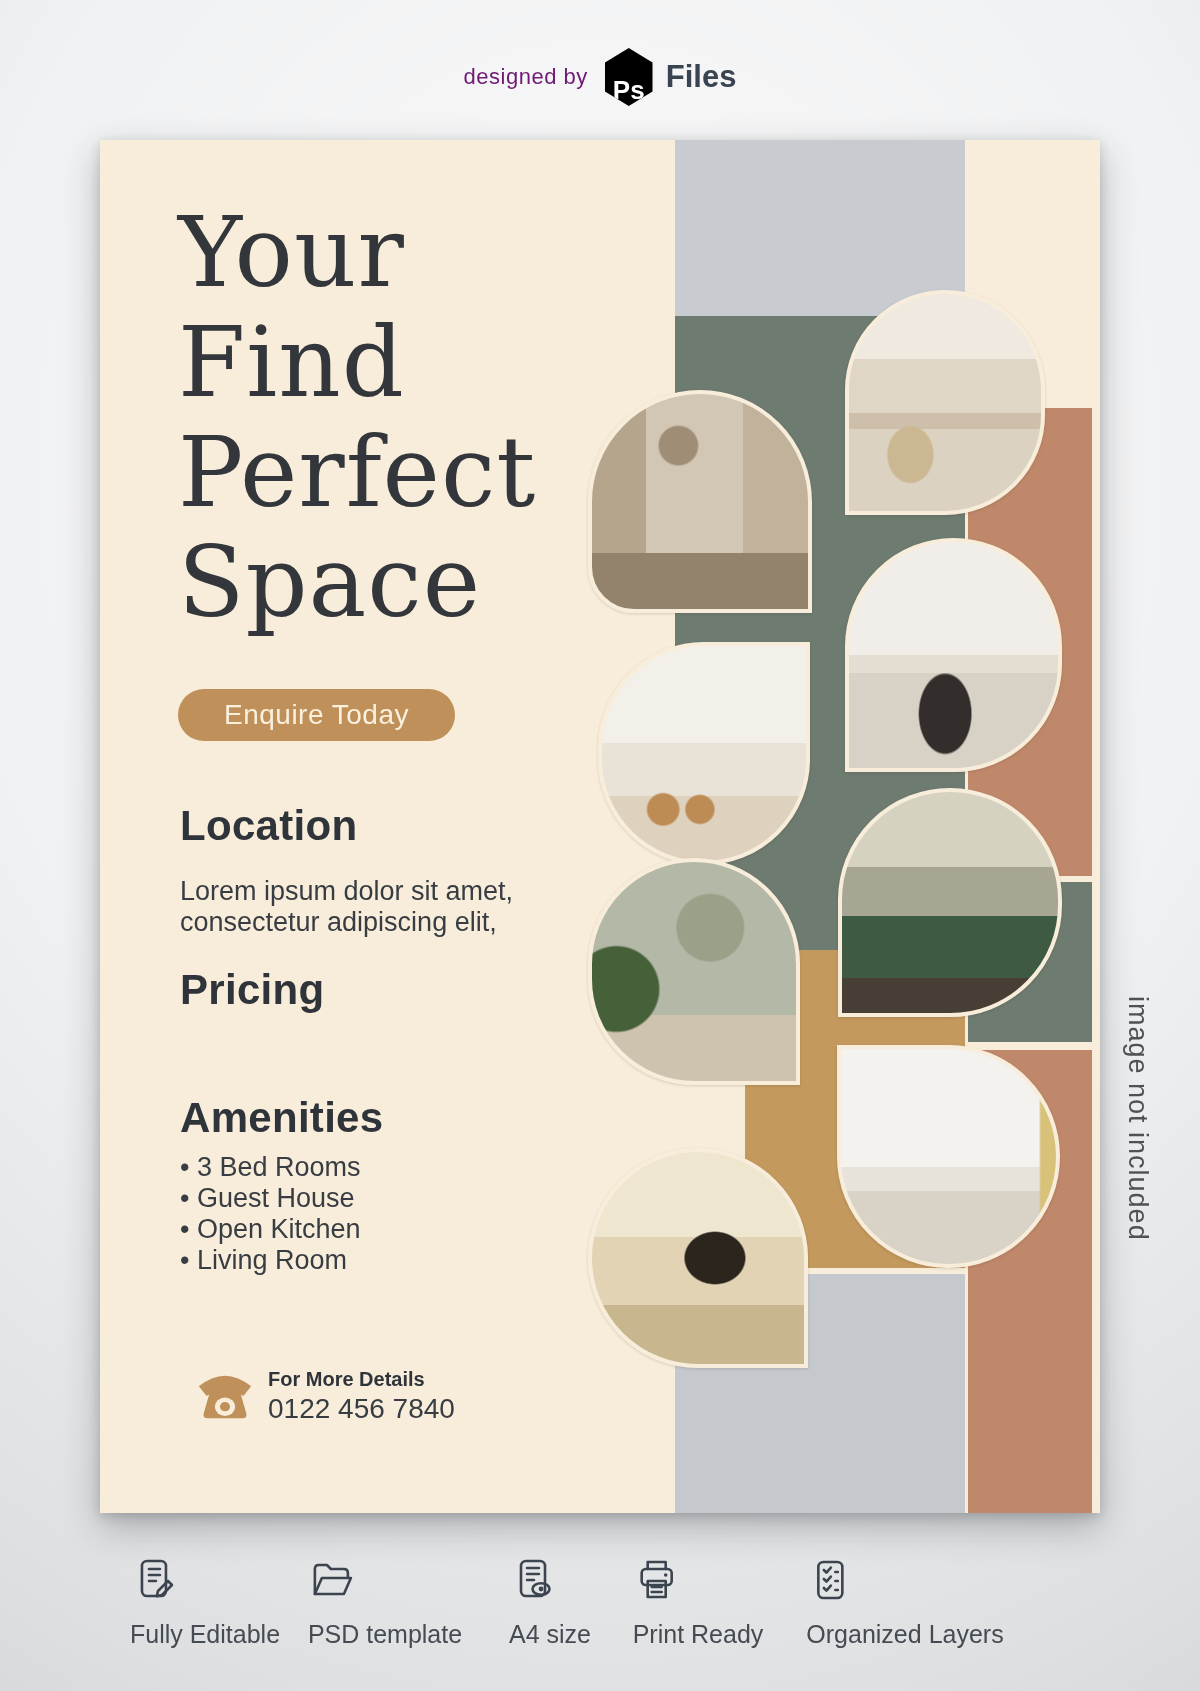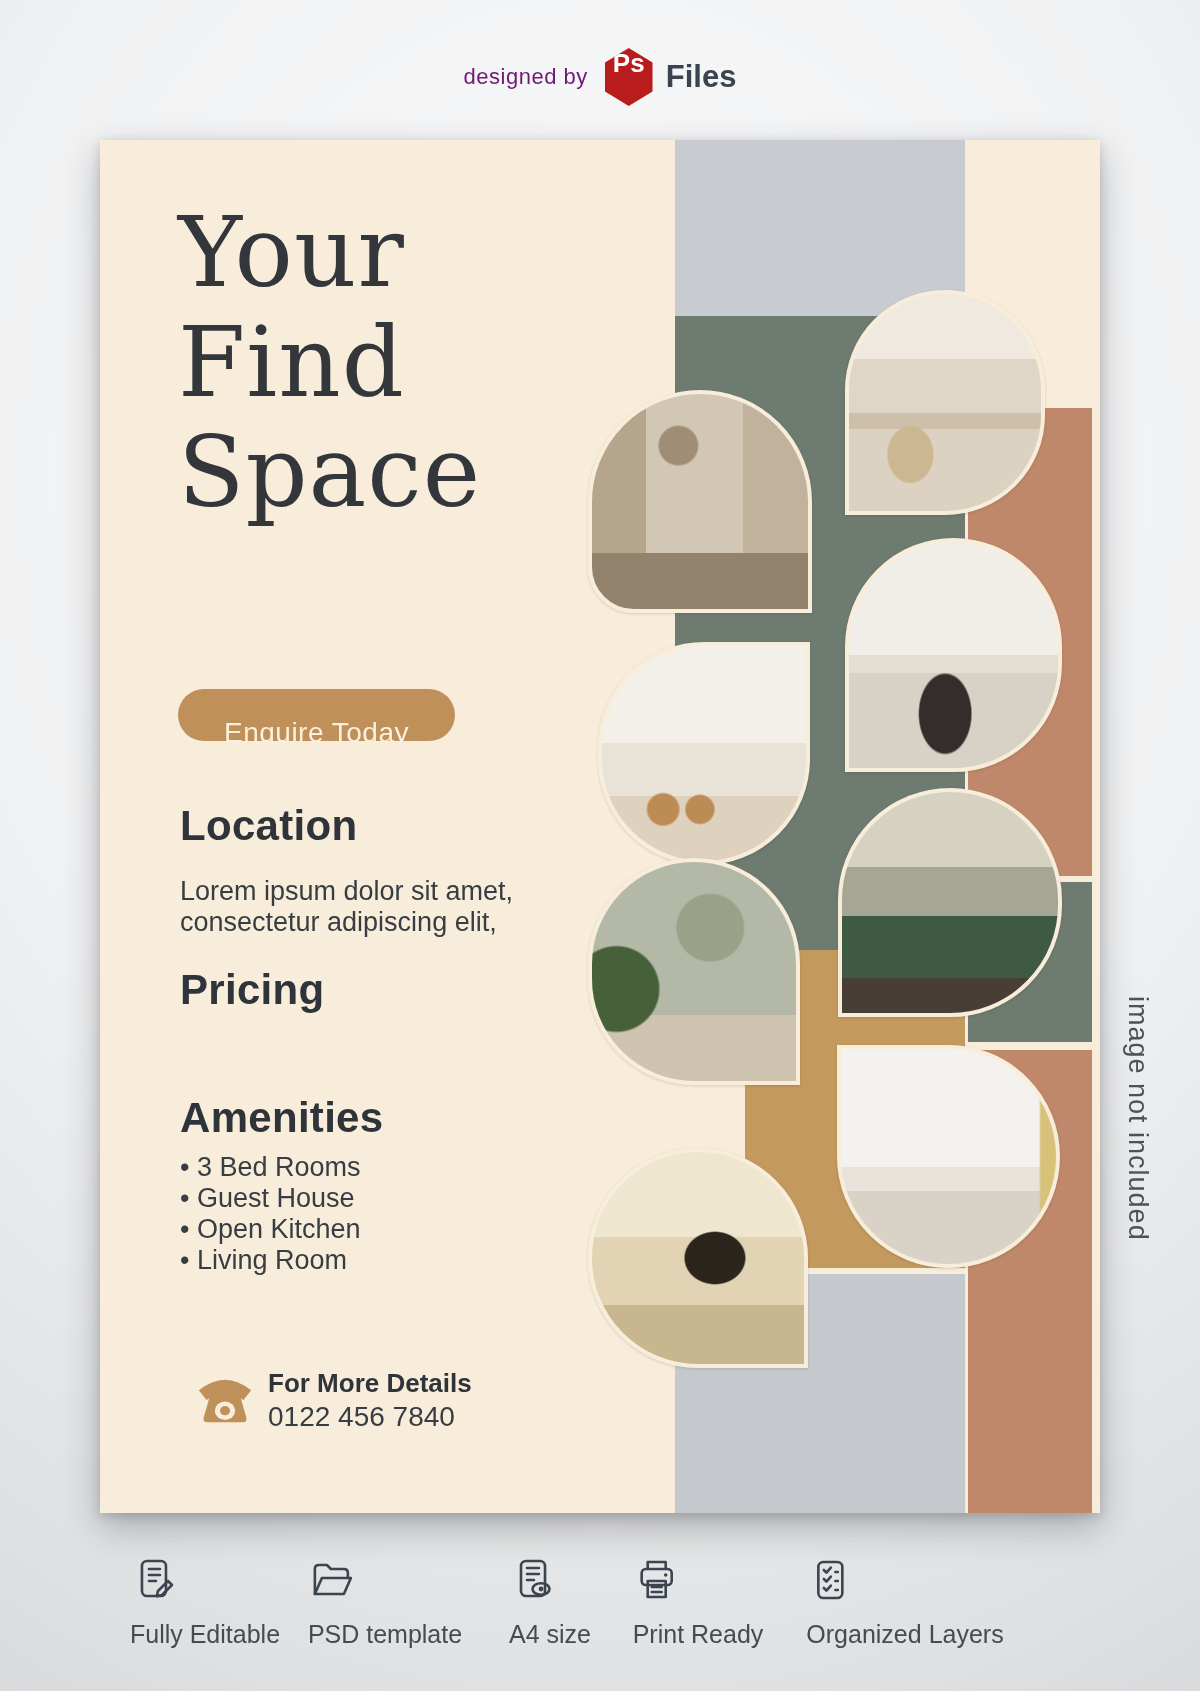--- a/index.html
+++ b/index.html
@@ -4,21 +4,21 @@
 <style>
   html,body{margin:0;padding:0;}
   body{
     width:1200px;height:1691px;position:relative;overflow:hidden;
     font-family:"Liberation Sans",sans-serif;
     background:radial-gradient(130% 105% at 50% 28%, #fafafb 0%, #f0f1f2 42%, #dddfe1 72%, #c7c9cc 100%);
   }
   
   .brand{position:absolute;top:48px;left:0;width:100%;display:flex;justify-content:center;align-items:center;gap:14px;}
   .brand .prefix{font-size:22px;color:#701a75;letter-spacing:.5px;}
-  .hex{width:54px;height:58px;background:#b91c1c;display:flex;align-items:flex-start;justify-content:center;
+  .hex{width:54px;height:58px;background:#000000;display:flex;align-items:flex-end;justify-content:center;
        clip-path:polygon(50% 0,94% 25%,94% 75%,50% 100%,6% 75%,6% 25%);}
   .hex span{color:#ffffff;font-weight:700;font-size:26px;letter-spacing:0;}
   .brand .name{font-size:31px;font-weight:700;color:#3a4450;margin-left:-4px;}
   
   .page{position:absolute;left:100px;top:140px;width:1000px;height:1373px;background:#f8edda;
         box-shadow:0 14px 34px rgba(40,44,50,.30), 0 3px 10px rgba(40,44,50,.18);}
   .panel{position:absolute;}
   .p-gray-top   {left:575px;top:0;      width:290px;height:176px;background:#c8ccd1;}
   .p-green-mid  {left:575px;top:176px;  width:290px;height:634px;background:#6e7b70;}
   .p-tan-mid    {left:645px;top:810px;  width:220px;height:318px;background:#c3995e;}
@@ -57,35 +57,35 @@
         background:linear-gradient(270deg, #d8c178 0 7%, rgba(0,0,0,0) 8%),
                    linear-gradient(0deg, #d9d3c7 0 34%, rgba(0,0,0,0) 34%),
                    linear-gradient(180deg, #f4f2ee 0 55%, #e8e3da 55%);}
   .ph-h{left:488px;top:1008px;width:220px;height:220px;border-radius:110px 110px 0 110px;
         background:radial-gradient(ellipse at 58% 50%, #2b251e 0 17%, rgba(0,0,0,0) 18%),
                    linear-gradient(0deg, #c8b68e 0 28%, rgba(0,0,0,0) 28%),
                    linear-gradient(180deg, #efe6cf 0 40%, #e2d3b4 40%);}
   
   .title{position:absolute;left:78px;top:58px;font-family:"DejaVu Serif","Liberation Serif",serif;
          font-size:97px;line-height:110px;color:#33363b;letter-spacing:1px;}
-  .cta{position:absolute;left:78px;top:549px;height:52px;padding:18px 46px;border:none;cursor:pointer;
+  .cta{position:absolute;left:78px;top:549px;height:52px;padding:0 46px;border:none;cursor:pointer;
        background:#c0905a;border-radius:27px;color:#faf0de;font-size:28px;line-height:52px;
        font-family:"Liberation Sans",sans-serif;letter-spacing:.5px;}
   .h2{position:absolute;left:80px;font-size:42px;font-weight:700;color:#2f343a;letter-spacing:.3px;}
   .h-loc{top:662px;} .h-pri{top:826px;} .h-ame{top:954px;}
   .body-text{position:absolute;left:80px;font-size:27px;line-height:31px;color:#383d43;}
   .b-loc{top:736px;}
   .b-pri{top:896px;font-size:28px;}
   .b-pri b{font-weight:700;}
   .ame-list{position:absolute;left:80px;top:1012px;margin:0;padding:0;list-style:none;}
   .ame-list li{font-size:27px;line-height:31px;color:#383d43;}
   .ame-list li::before{content:"•  ";color:#383d43;}
   .contact{position:absolute;left:94px;top:1228px;display:flex;align-items:center;gap:12px;}
   .contact .lines{display:flex;flex-direction:column;gap:2px;}
-  .contact .c-label{font-size:26px;font-weight:700;color:#2f343a;}
+  .contact .c-label{font-size:20px;font-weight:700;color:#2f343a;}
   .contact .c-phone{font-size:28px;color:#383d43;}
   
   .watermark{position:absolute;left:1122px;top:996px;writing-mode:vertical-rl;
              font-size:27px;color:#4e5256;letter-spacing:1px;}
   
   .feature{position:absolute;top:1556px;transform:translateX(-50%);
            display:flex;flex-direction:column;align-items:flex-start;gap:16px;}
   .feature .f-label{font-size:25px;color:#454b52;white-space:nowrap;}
   .f-icon{width:48px;height:48px;}
   .f-icon *{stroke:#3c454f;stroke-width:2.6;fill:none;stroke-linecap:round;stroke-linejoin:round;}
@@ -118,20 +118,21 @@
   <div class="photo ph-c" aria-label="white kitchen with wooden bar stools"></div>
   <div class="photo ph-d" aria-label="living room with white sectional sofa and black ottoman"></div>
   <div class="photo ph-e" aria-label="living room with green velvet sofa and large windows"></div>
   <div class="photo ph-f" aria-label="hallway console with round mirror and plant"></div>
   <div class="photo ph-g" aria-label="bright living room with beige sofas and coffee table"></div>
   <div class="photo ph-h" aria-label="family lounge with tv wall and patterned rug"></div>
 
   <div class="title">
     <div>Your</div>
     <div>Find</div>
+    <div>Perfect</div>
     <div>Space</div>
   </div>
 
   <button class="cta">Enquire Today</button>
 
   <div class="h2 h-loc">Location</div>
   <div class="body-text b-loc">
     <span style="display:block">Lorem ipsum dolor sit amet,</span>
     <span style="display:block">consectetur adipiscing elit,</span>
   </div>

